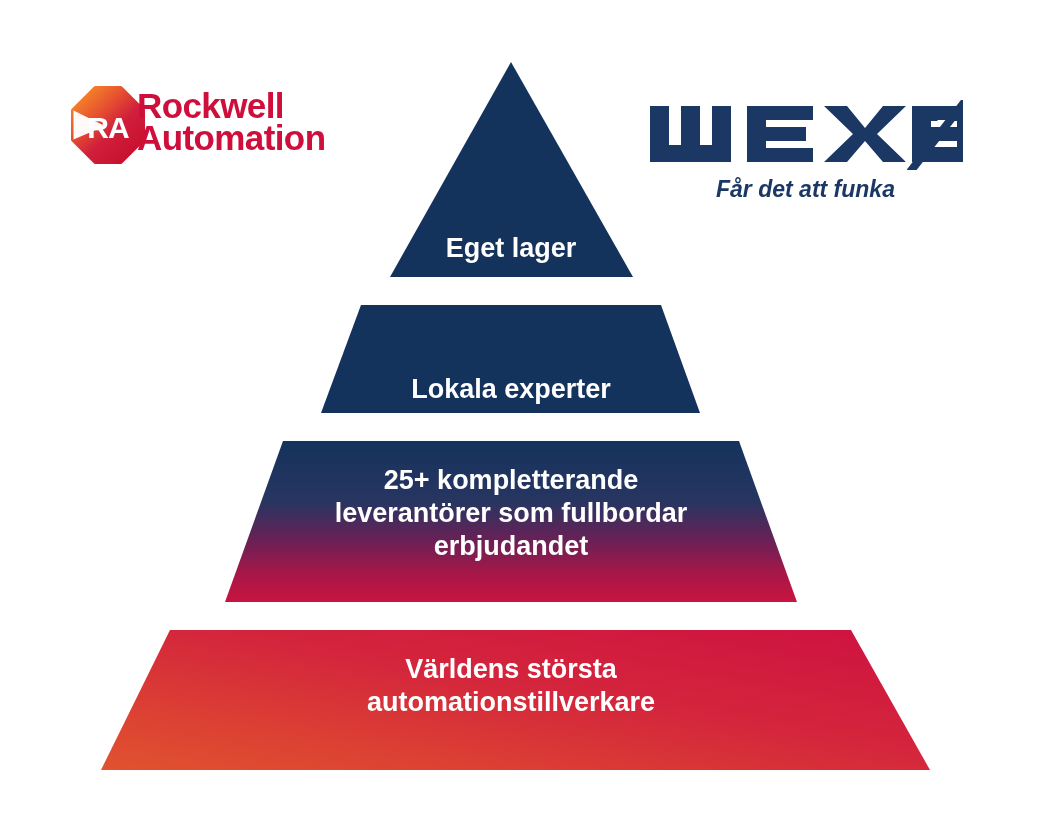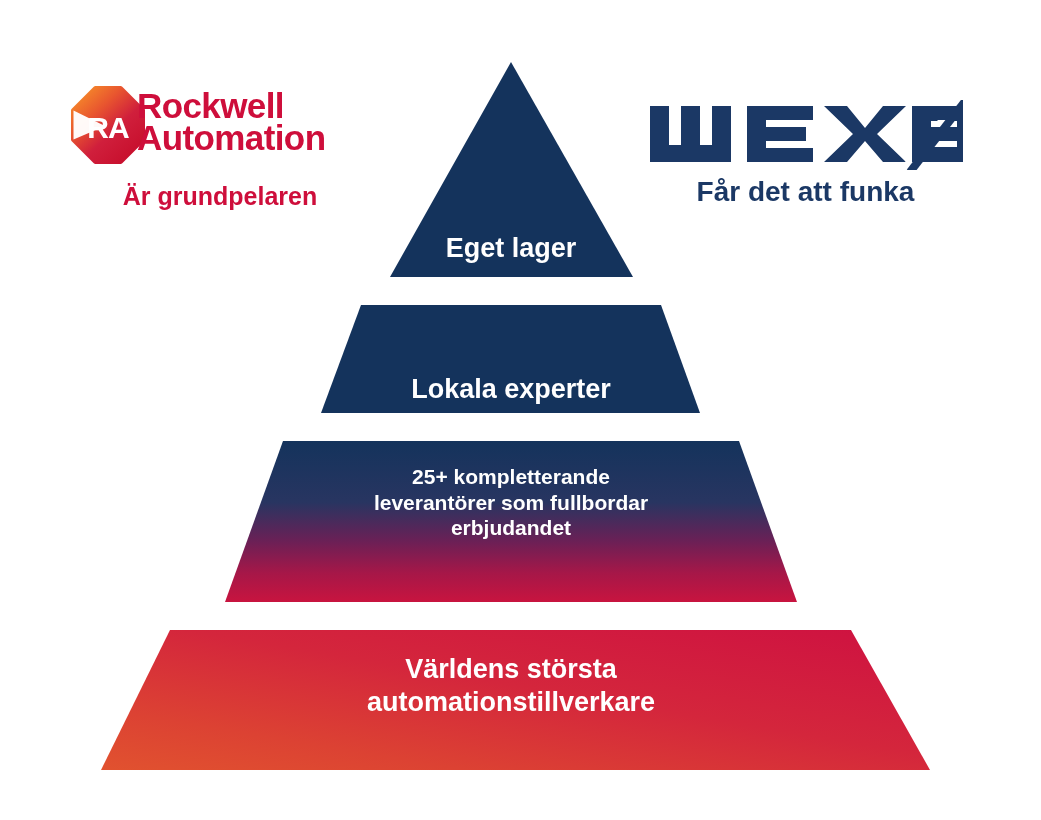--- a/index.html
+++ b/index.html
@@ -77,23 +77,24 @@
     width: 315px;
     height: 70px;
   }
   .wx-tagline {
     position: absolute;
     left: 0px;
     top: 76px;
     width: 315px;
     text-align: center;
     color: #1B3865;
-    font-size: 28px;
+    font-size: 23px;
     font-weight: 700;
     white-space: nowrap;
+    font-style: italic;
   }
 
   
   .pyramid {
     position: absolute;
     left: 0;
     top: 0;
     width: 1041px;
     height: 820px;
   }
@@ -116,21 +117,21 @@
     left: 331px;
     top: 340px;
     width: 360px;
     font-size: 27px;
     margin-top: 33px;
   }
   .tier-3-label {
     left: 241px;
     top: 464px;
     width: 540px;
-    font-size: 21px;
+    font-size: 27px;
   }
   .tier-4-label {
     left: 181px;
     top: 653px;
     width: 660px;
     font-size: 27px;
   }
 </style>
 </head>
 <body>
@@ -155,21 +156,20 @@
         <path d="M11 10 L34 40 L2.5 28 L2.5 24.5 Z" fill="#ffffff" opacity="0"></path>
         <text x="37" y="52" text-anchor="middle" font-family="'Liberation Sans', sans-serif" font-size="30" font-weight="700" fill="#ffffff" letter-spacing="-1">RA</text>
       </svg>
     </div>
 
     <div class="ra-wordmark">
       <span class="ra-word-line">Rockwell</span>
       <span class="ra-word-line">Automation</span>
     </div>
 
-    <div class="ra-tagline">Är grundpelaren</div>
   </div>
 
   <div class="wx-block">
 
     <div class="wx-mark">
       <svg width="315" height="70" viewBox="0 0 315 70" aria-hidden="true">
         <g fill="#1B3865">
 
           <path d="M2 6 L21 6 L21 45 L33 45 L33 6 L52 6 L52 45 L64 45 L64 6 L83 6 L83 62 L2 62 Z"></path>
 

